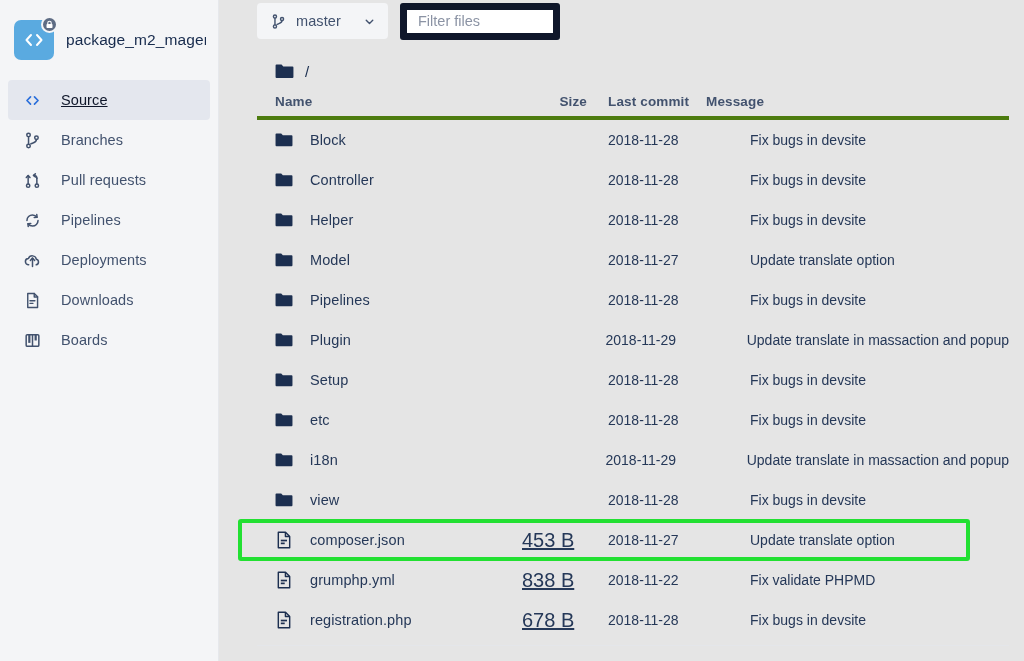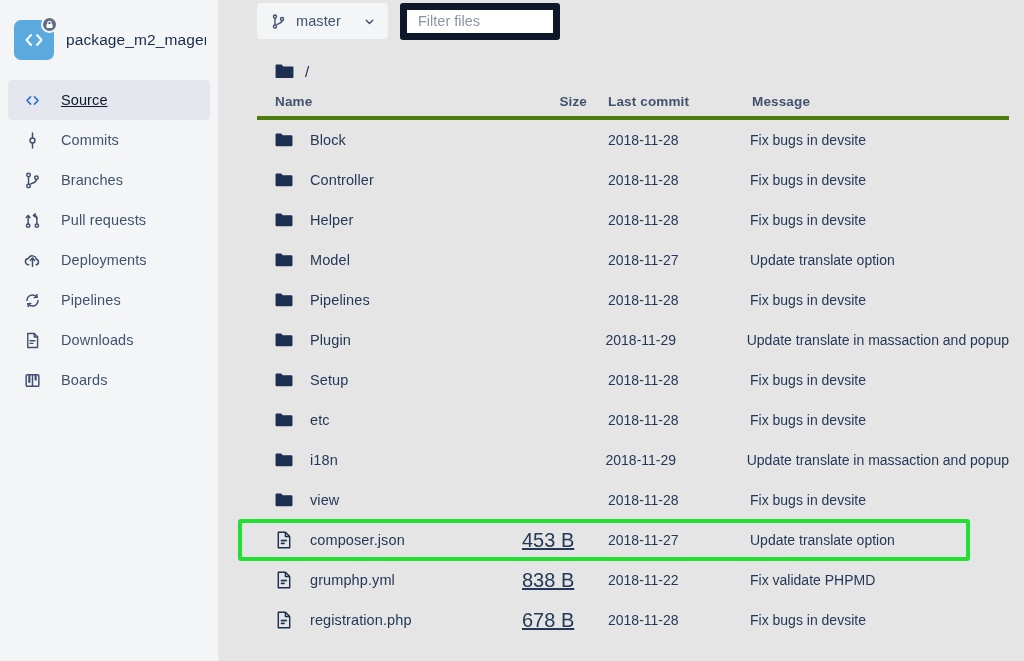--- a/index.html
+++ b/index.html
@@ -202,21 +202,21 @@
   .table-head .col {
     font-size: 13.5px;
     font-weight: bold;
     color: #42526e;
     letter-spacing: 0.15px;
   }
 
   .col-name  { width: 265px; padding-left: 18px; }
   .col-size  { width: 65px; text-align: right; }
   .col-date  { width: 119px; padding-left: 21px; }
-  .col-msg   { flex: 1; padding-left: 0px; margin-left: 46px; }
+  .col-msg   { flex: 1; padding-left: 0px; }
 
   .row {
     display: flex;
     align-items: center;
     height: 40px;
     cursor: pointer;
   }
 
   .row .cell-name {
     width: 265px;
@@ -308,30 +308,20 @@
       <div class="nav-item active">
         <span class="nav-icon">
           <svg width="19" height="19" viewBox="0 0 24 24" fill="none" stroke="#2a6fdb" stroke-width="2.1" stroke-linecap="round" stroke-linejoin="round">
             <polyline points="9.5,7.5 5,12 9.5,16.5"></polyline>
             <polyline points="14.5,7.5 19,12 14.5,16.5"></polyline>
           </svg>
         </span>
         <span class="nav-label">Source</span>
       </div>
 
-      <div class="nav-item">
-        <span class="nav-icon">
-          <svg width="19" height="19" viewBox="0 0 24 24" fill="none" stroke="#42526e" stroke-width="1.9" stroke-linecap="round">
-            <circle cx="12" cy="12" r="3.1"></circle>
-            <line x1="12" y1="2.5" x2="12" y2="8.9"></line>
-            <line x1="12" y1="15.1" x2="12" y2="21.5"></line>
-          </svg>
-        </span>
-        <span class="nav-label">Commits</span>
-      </div>
 
       <div class="nav-item">
         <span class="nav-icon">
           <svg width="19" height="19" viewBox="0 0 24 24" fill="none" stroke="#42526e" stroke-width="1.9" stroke-linecap="round" stroke-linejoin="round">
             <circle cx="7" cy="5" r="2.2"></circle>
             <circle cx="7" cy="19" r="2.2"></circle>
             <circle cx="17" cy="8.5" r="2.2"></circle>
             <line x1="7" y1="7.2" x2="7" y2="16.8"></line>
             <path d="M17 10.7c0 4-4 3.8-7 5.4"></path>
           </svg>
@@ -350,38 +340,38 @@
             <path d="M17.5 9c0-2.6-2-3.4-4-3.4"></path>
             <polyline points="15.6,3.6 13.2,5.6 15.6,7.6"></polyline>
           </svg>
         </span>
         <span class="nav-label">Pull requests</span>
       </div>
 
       <div class="nav-item">
         <span class="nav-icon">
           <svg width="19" height="19" viewBox="0 0 24 24" fill="none" stroke="#42526e" stroke-width="1.9" stroke-linecap="round" stroke-linejoin="round">
-            <path d="M7.2 17.5a4 4 0 0 1-.3-8 5.2 5.2 0 0 1 10 1 3.6 3.6 0 0 1-.2 7"></path>
-            <line x1="12" y1="19.5" x2="12" y2="9.3"></line>
-            <polyline points="9.3,12 12,9 14.7,12"></polyline>
-          </svg>
-        </span>
-        <span class="nav-label">Deployments</span>
-      </div>
-
-      <div class="nav-item">
-        <span class="nav-icon">
-          <svg width="19" height="19" viewBox="0 0 24 24" fill="none" stroke="#42526e" stroke-width="1.9" stroke-linecap="round" stroke-linejoin="round">
             <path d="M19 12a7 7 0 0 1-7 7 7 7 0 0 1-5.6-2.8"></path>
             <path d="M5 12a7 7 0 0 1 7-7 7 7 0 0 1 5.6 2.8"></path>
             <polyline points="17.4,4.4 17.8,8 14.2,8.2"></polyline>
             <polyline points="6.6,19.6 6.2,16 9.8,15.8"></polyline>
           </svg>
         </span>
         <span class="nav-label">Pipelines</span>
+      </div>
+
+      <div class="nav-item">
+        <span class="nav-icon">
+          <svg width="19" height="19" viewBox="0 0 24 24" fill="none" stroke="#42526e" stroke-width="1.9" stroke-linecap="round" stroke-linejoin="round">
+            <path d="M7.2 17.5a4 4 0 0 1-.3-8 5.2 5.2 0 0 1 10 1 3.6 3.6 0 0 1-.2 7"></path>
+            <line x1="12" y1="19.5" x2="12" y2="9.3"></line>
+            <polyline points="9.3,12 12,9 14.7,12"></polyline>
+          </svg>
+        </span>
+        <span class="nav-label">Deployments</span>
       </div>
 
       <div class="nav-item">
         <span class="nav-icon">
           <svg width="19" height="19" viewBox="0 0 24 24" fill="none" stroke="#42526e" stroke-width="1.8" stroke-linecap="round" stroke-linejoin="round">
             <path d="M6 3.2h8.2L18.4 7.4V20.8H6z"></path>
             <polyline points="14.2,3.2 14.2,7.6 18.4,7.6"></polyline>
             <line x1="8.8" y1="12.4" x2="15" y2="12.4"></line>
             <line x1="8.8" y1="15.6" x2="12.6" y2="15.6"></line>
           </svg>

